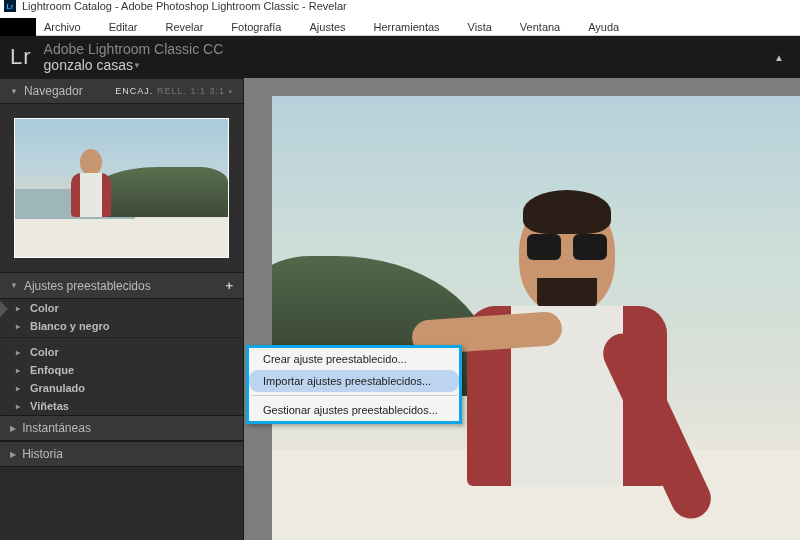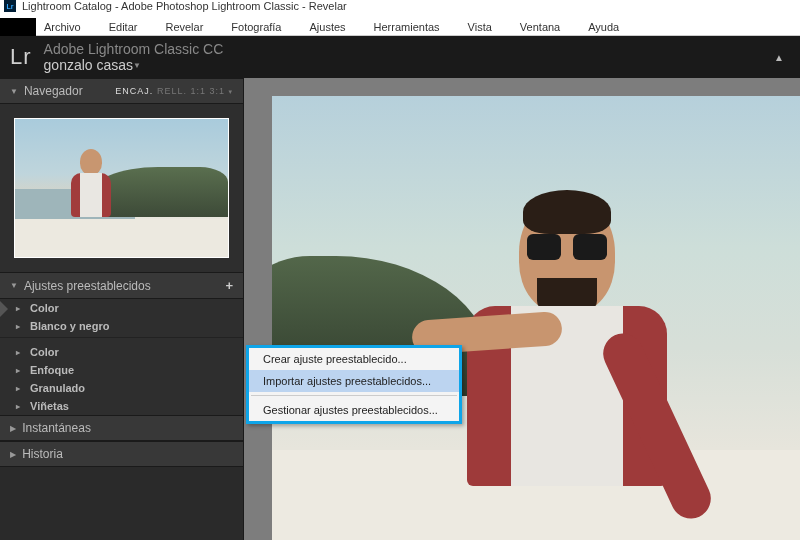--- a/index.html
+++ b/index.html
@@ -55,21 +55,21 @@
 .photo .glasses::before, .photo .glasses::after { content: ""; position: absolute; width: 34px; height: 26px; background: #1a1a1a; border-radius: 6px; top: 0; }
 .photo .glasses::before { left: 0; }
 .photo .glasses::after { right: 0; }
 .photo .beard { position: absolute; bottom: -2px; left: 18px; right: 18px; height: 38px; background: #2a1e16; border-radius: 0 0 40% 40%; }
 .photo .torso { width: 200px; height: 180px; margin: -8px auto 0; background: linear-gradient(90deg,#9e3a3a 0 22%,#e8e6e1 22% 78%,#9e3a3a 78%); border-radius: 28px 28px 6px 6px; position: relative; }
 .photo .arm { position: absolute; right: -10px; top: 20px; width: 40px; height: 200px; background: #9e3a3a; border-radius: 20px; transform: rotate(-25deg); }
 .photo .forearm { position: absolute; left: -40px; top: 120px; width: 150px; height: 34px; background: #c8956f; border-radius: 18px; transform: rotate(-4deg); }
 
 .context-menu { position: absolute; left: 246px; top: 345px; width: 216px; background: #f4f4f4; border: 3px solid #0ea5e9; box-shadow: 2px 2px 4px rgba(0,0,0,.3); font-size: 11px; color: #222; z-index: 50; }
 .context-menu .mi { padding: 5px 14px; cursor: default; }
-.context-menu .mi.sel { background: #bcd4f0; }
+.context-menu .mi.sel { background: #bcd4f0; border-radius: 9px; }
 .context-menu hr { border: none; border-top: 1px solid #ccc; margin: 3px 2px; }
 </style>
 </head>
 <body>
 
 <div class="titlebar">
   <span class="app-icon">Lr</span>
   <span>Lightroom Catalog - Adobe Photoshop Lightroom Classic - Revelar</span>
 </div>
 

